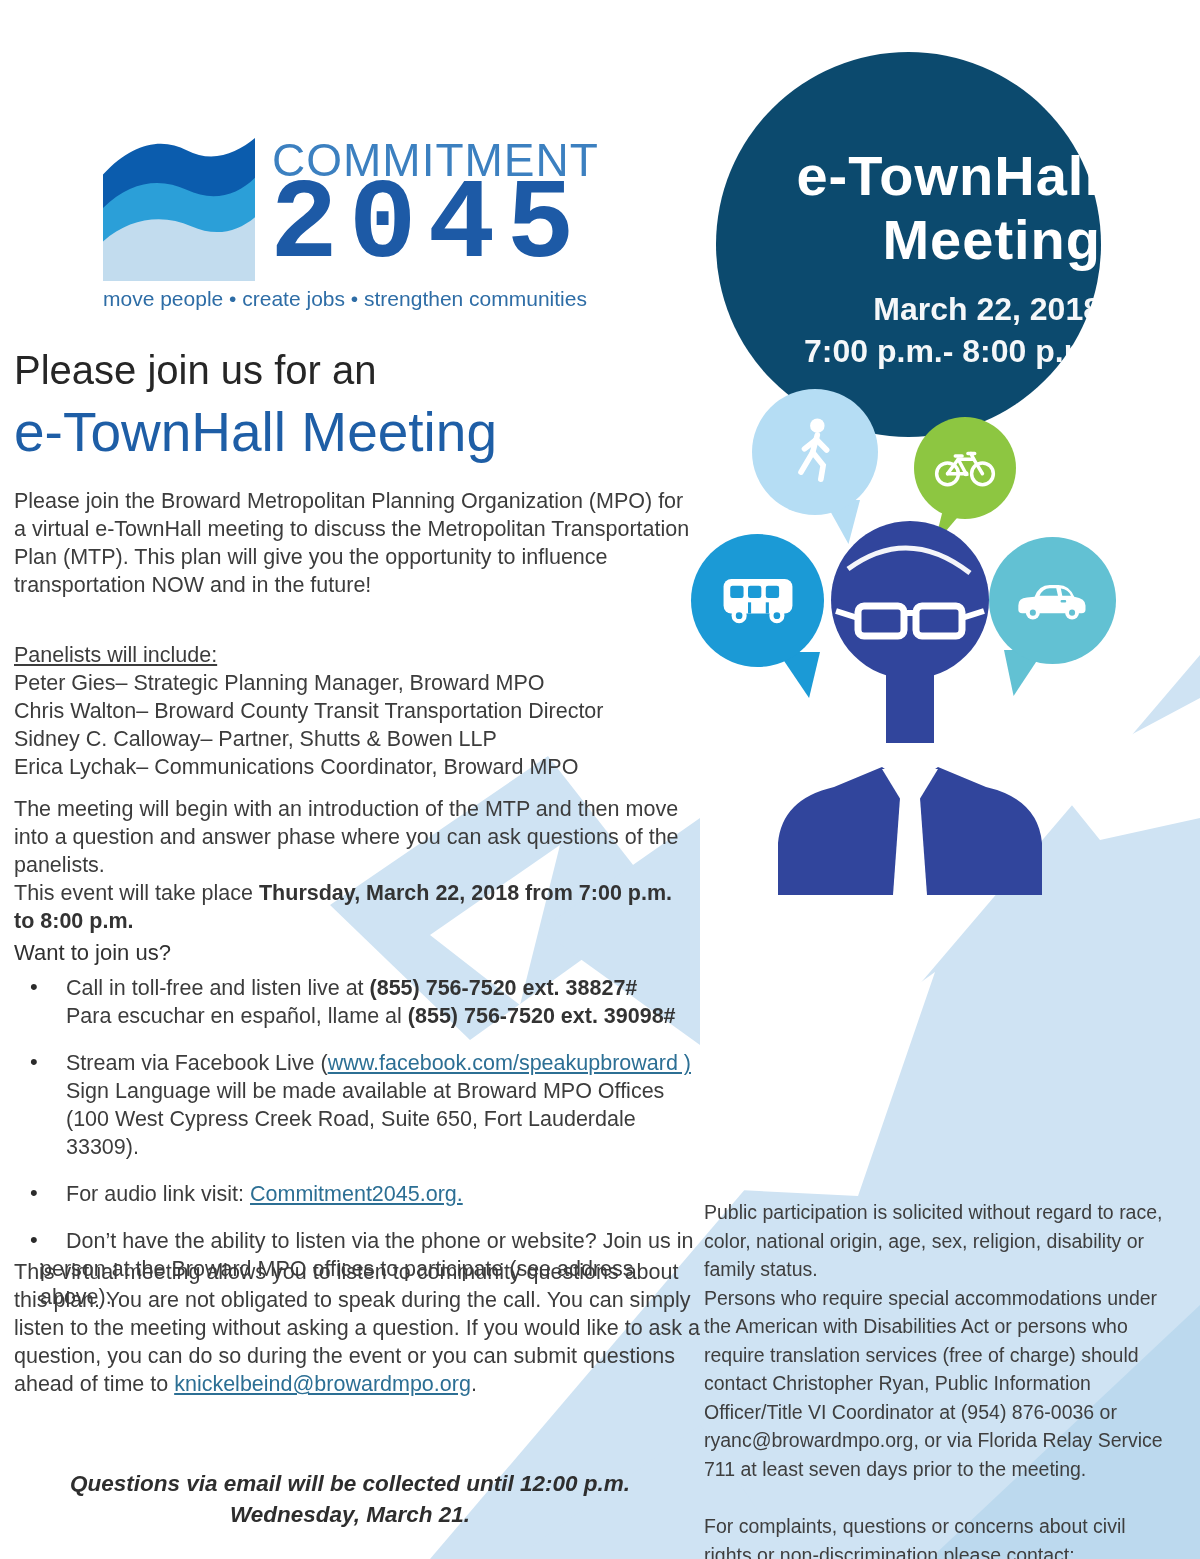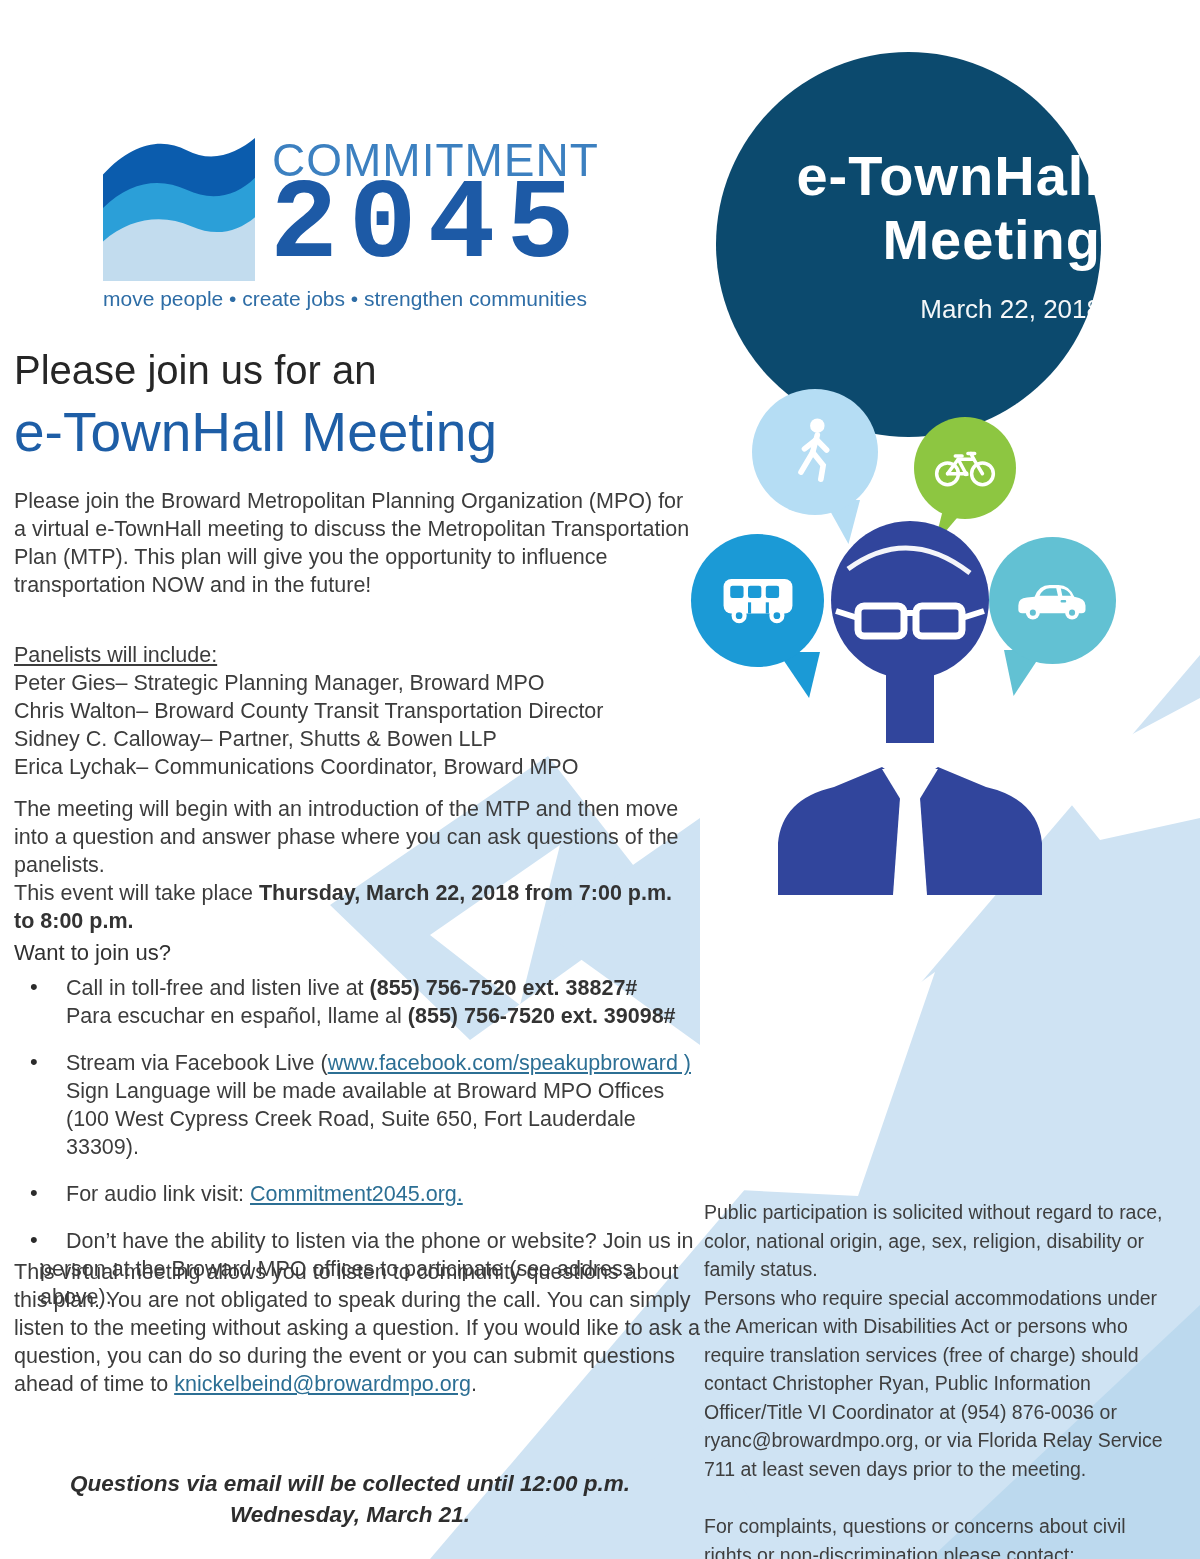--- a/index.html
+++ b/index.html
@@ -42,21 +42,21 @@
   .closing-para { left:14px; top:1258px; width:690px; }
   .deadline { left:20px; top:1468px; width:660px; text-align:center; font-size:22.5px;
               font-weight:600; color:#2e2e2e; line-height:31px;font-style:italic; }
   strong { font-weight:bold; color:#333; }
   .lnk { color:#2c6f94; text-decoration:underline; cursor:pointer; }
 
   
   .badge { left:716px; top:52px; width:385px; height:385px; border-radius:50%;
            background:#0c4a6e; text-align:right; color:#fff; padding-top:92px; }
   .badge .t  { font-size:56px; font-weight:bold; line-height:64px; letter-spacing:1px; }
-  .badge .d  { font-size:26px; margin-top:16px; line-height:42px; font-weight:normal; opacity:.96; }
+  .badge .d  { font-size:32px; margin-top:16px; line-height:42px; font-weight:bold; opacity:.96; }
 
   
   .bubble { border-radius:50%; display:flex; align-items:center; justify-content:center; }
   .bub-ped  { left:752px; top:389px; width:126px; height:126px; background:#b5ddf4; }
   .bub-bike { left:914px; top:417px; width:102px; height:102px; background:#8dc641; }
   .bub-bus  { left:691px; top:534px; width:133px; height:133px; background:#1b9ad6; }
   .bub-car  { left:989px; top:537px; width:127px; height:127px; background:#62c1d3; }
   .tail { position:absolute; z-index:1; }
   .tail-ped  { left:824px; top:500px; width:36px; height:44px; background:#b5ddf4; clip-path:polygon(0 0,100% 0,68% 100%); }
   .tail-bike { left:934px; top:505px; width:34px; height:40px; background:#8dc641; clip-path:polygon(30% 0,100% 0,0 100%); }
@@ -135,20 +135,21 @@
   <p class="z para closing-para">
     <span>This virtual meeting allows you to listen to community questions about this plan. You are not obligated to speak during the call. You can simply listen to the meeting without asking a question. If you would like to ask a question, you can do so during the event or you can submit questions ahead of time to </span><span class="lnk">knickelbeind@browardmpo.org</span><span>.</span>
   </p>
 
   <div class="z deadline">Questions via email will be collected until 12:00 p.m. Wednesday, March 21.</div>
 
   <div class="z badge">
     <div class="t">e-TownHall</div>
     <div class="t">Meeting</div>
     <div class="d">March 22, 2018</div>
+    <div class="d" style="margin-top:0;">7:00 p.m.- 8:00 p.m.</div>
   </div>
 
   <div class="tail tail-ped"></div>
   <div class="tail tail-bike"></div>
   <div class="tail tail-bus"></div>
   <div class="tail tail-car"></div>
 
   <div class="z bubble bub-ped">
     <span>
       <svg width="56" height="72" viewBox="0 0 24 30" fill="none" stroke="#fff" stroke-width="2.4" stroke-linecap="round">

